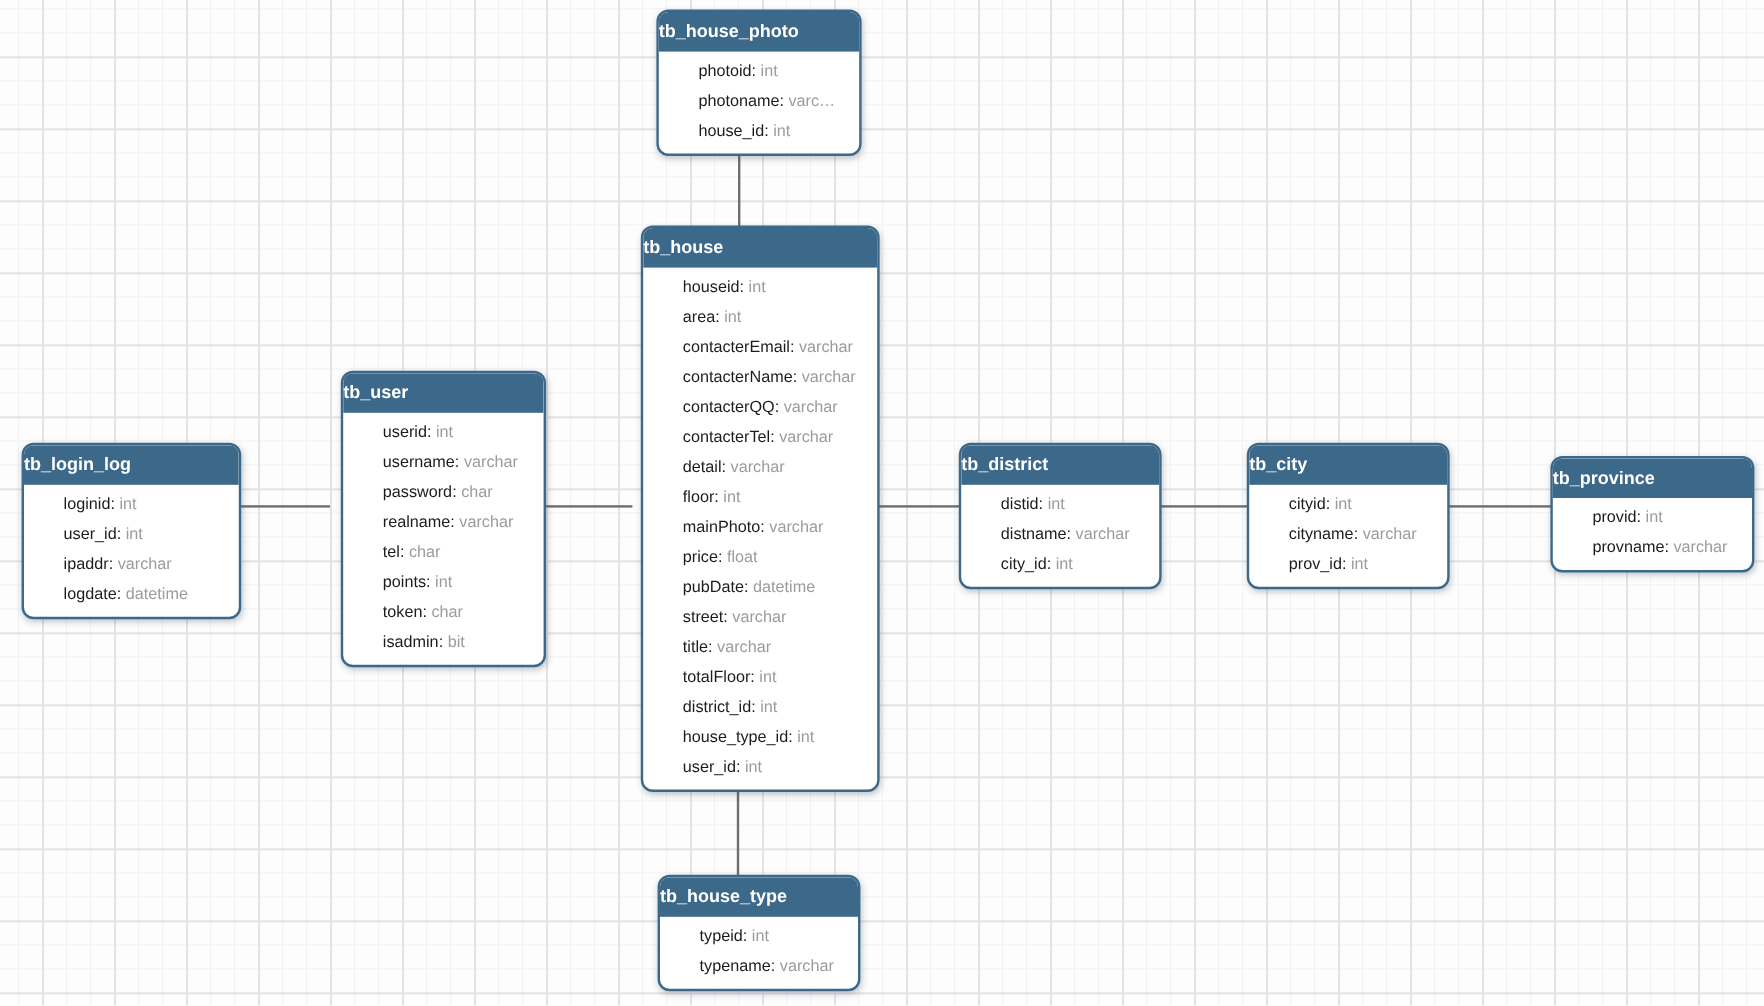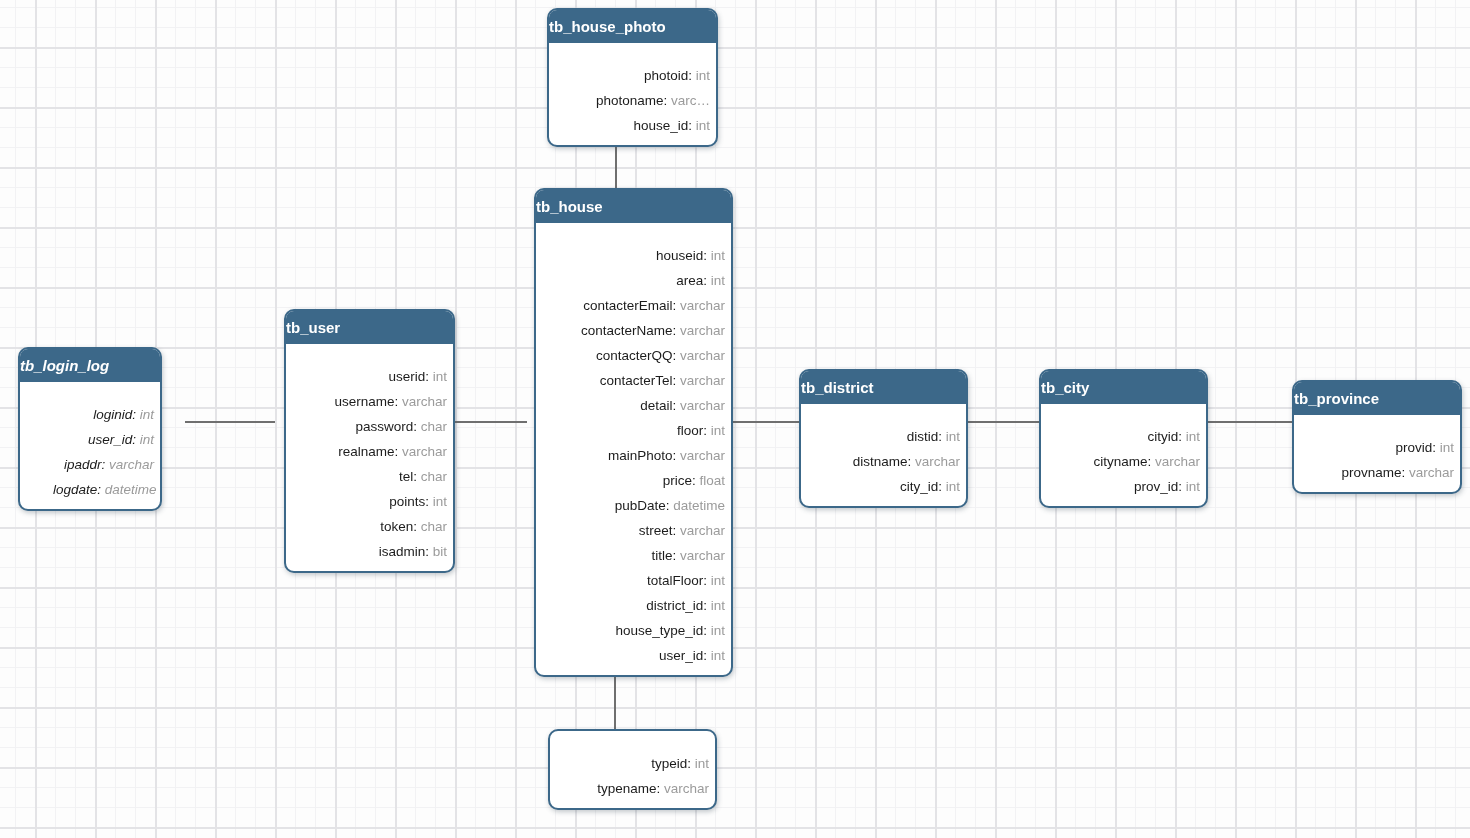--- a/index.html
+++ b/index.html
@@ -43,21 +43,21 @@
   .table-header {
     height: 33px;
     line-height: 33px;
     background: var(--header-bg);
     color: var(--header-text);
     font-size: 15px;
     font-weight: bold;
     white-space: nowrap;
     cursor: move;
   }
-  .table-body { padding: 20px 0 7px 0; text-align: right; }
+  .table-body { padding: 3px 0 7px 0; }
   .field-row {
     height: 25px;
     line-height: 25px;
     padding-left: 33px;
     padding-right: 6px;
     font-size: 13.5px;
     white-space: nowrap;
     overflow: hidden;
   }
   .field-name { color: var(--field-name); }
@@ -114,21 +114,21 @@
         <div class="field-row"><span class="field-name">userid</span><span class="field-sep">: </span><span class="field-type">int</span></div>
         <div class="field-row"><span class="field-name">username</span><span class="field-sep">: </span><span class="field-type">varchar</span></div>
         <div class="field-row"><span class="field-name">password</span><span class="field-sep">: </span><span class="field-type">char</span></div>
         <div class="field-row"><span class="field-name">realname</span><span class="field-sep">: </span><span class="field-type">varchar</span></div>
         <div class="field-row"><span class="field-name">tel</span><span class="field-sep">: </span><span class="field-type">char</span></div>
         <div class="field-row"><span class="field-name">points</span><span class="field-sep">: </span><span class="field-type">int</span></div>
         <div class="field-row"><span class="field-name">token</span><span class="field-sep">: </span><span class="field-type">char</span></div>
         <div class="field-row"><span class="field-name">isadmin</span><span class="field-sep">: </span><span class="field-type">bit</span></div>
       </div>
     </div>
-    <div class="table" style="left: 18px; top: 347px; width: 144px; font-style: italic;">
+    <div class="table" style="left: 18px; top: 369px; width: 183px;">
       <div class="table-header">tb_login_log</div>
       <div class="table-body">
         <div class="field-row"><span class="field-name">loginid</span><span class="field-sep">: </span><span class="field-type">int</span></div>
         <div class="field-row"><span class="field-name">user_id</span><span class="field-sep">: </span><span class="field-type">int</span></div>
         <div class="field-row"><span class="field-name">ipaddr</span><span class="field-sep">: </span><span class="field-type">varchar</span></div>
         <div class="field-row"><span class="field-name">logdate</span><span class="field-sep">: </span><span class="field-type">datetime</span></div>
       </div>
     </div>
     <div class="table" style="left: 1039px; top: 369px; width: 169px;">
       <div class="table-header">tb_city</div>
@@ -147,18 +147,19 @@
       </div>
     </div>
     <div class="table" style="left: 1292px; top: 380px; width: 170px;">
       <div class="table-header">tb_province</div>
       <div class="table-body">
         <div class="field-row"><span class="field-name">provid</span><span class="field-sep">: </span><span class="field-type">int</span></div>
         <div class="field-row"><span class="field-name">provname</span><span class="field-sep">: </span><span class="field-type">varchar</span></div>
       </div>
     </div>
     <div class="table" style="left: 548px; top: 729px; width: 169px;">
+      <div class="table-header">tb_house_type</div>
       <div class="table-body">
         <div class="field-row"><span class="field-name">typeid</span><span class="field-sep">: </span><span class="field-type">int</span></div>
         <div class="field-row"><span class="field-name">typename</span><span class="field-sep">: </span><span class="field-type">varchar</span></div>
       </div>
     </div>
   </div>
 
 </body></html>

